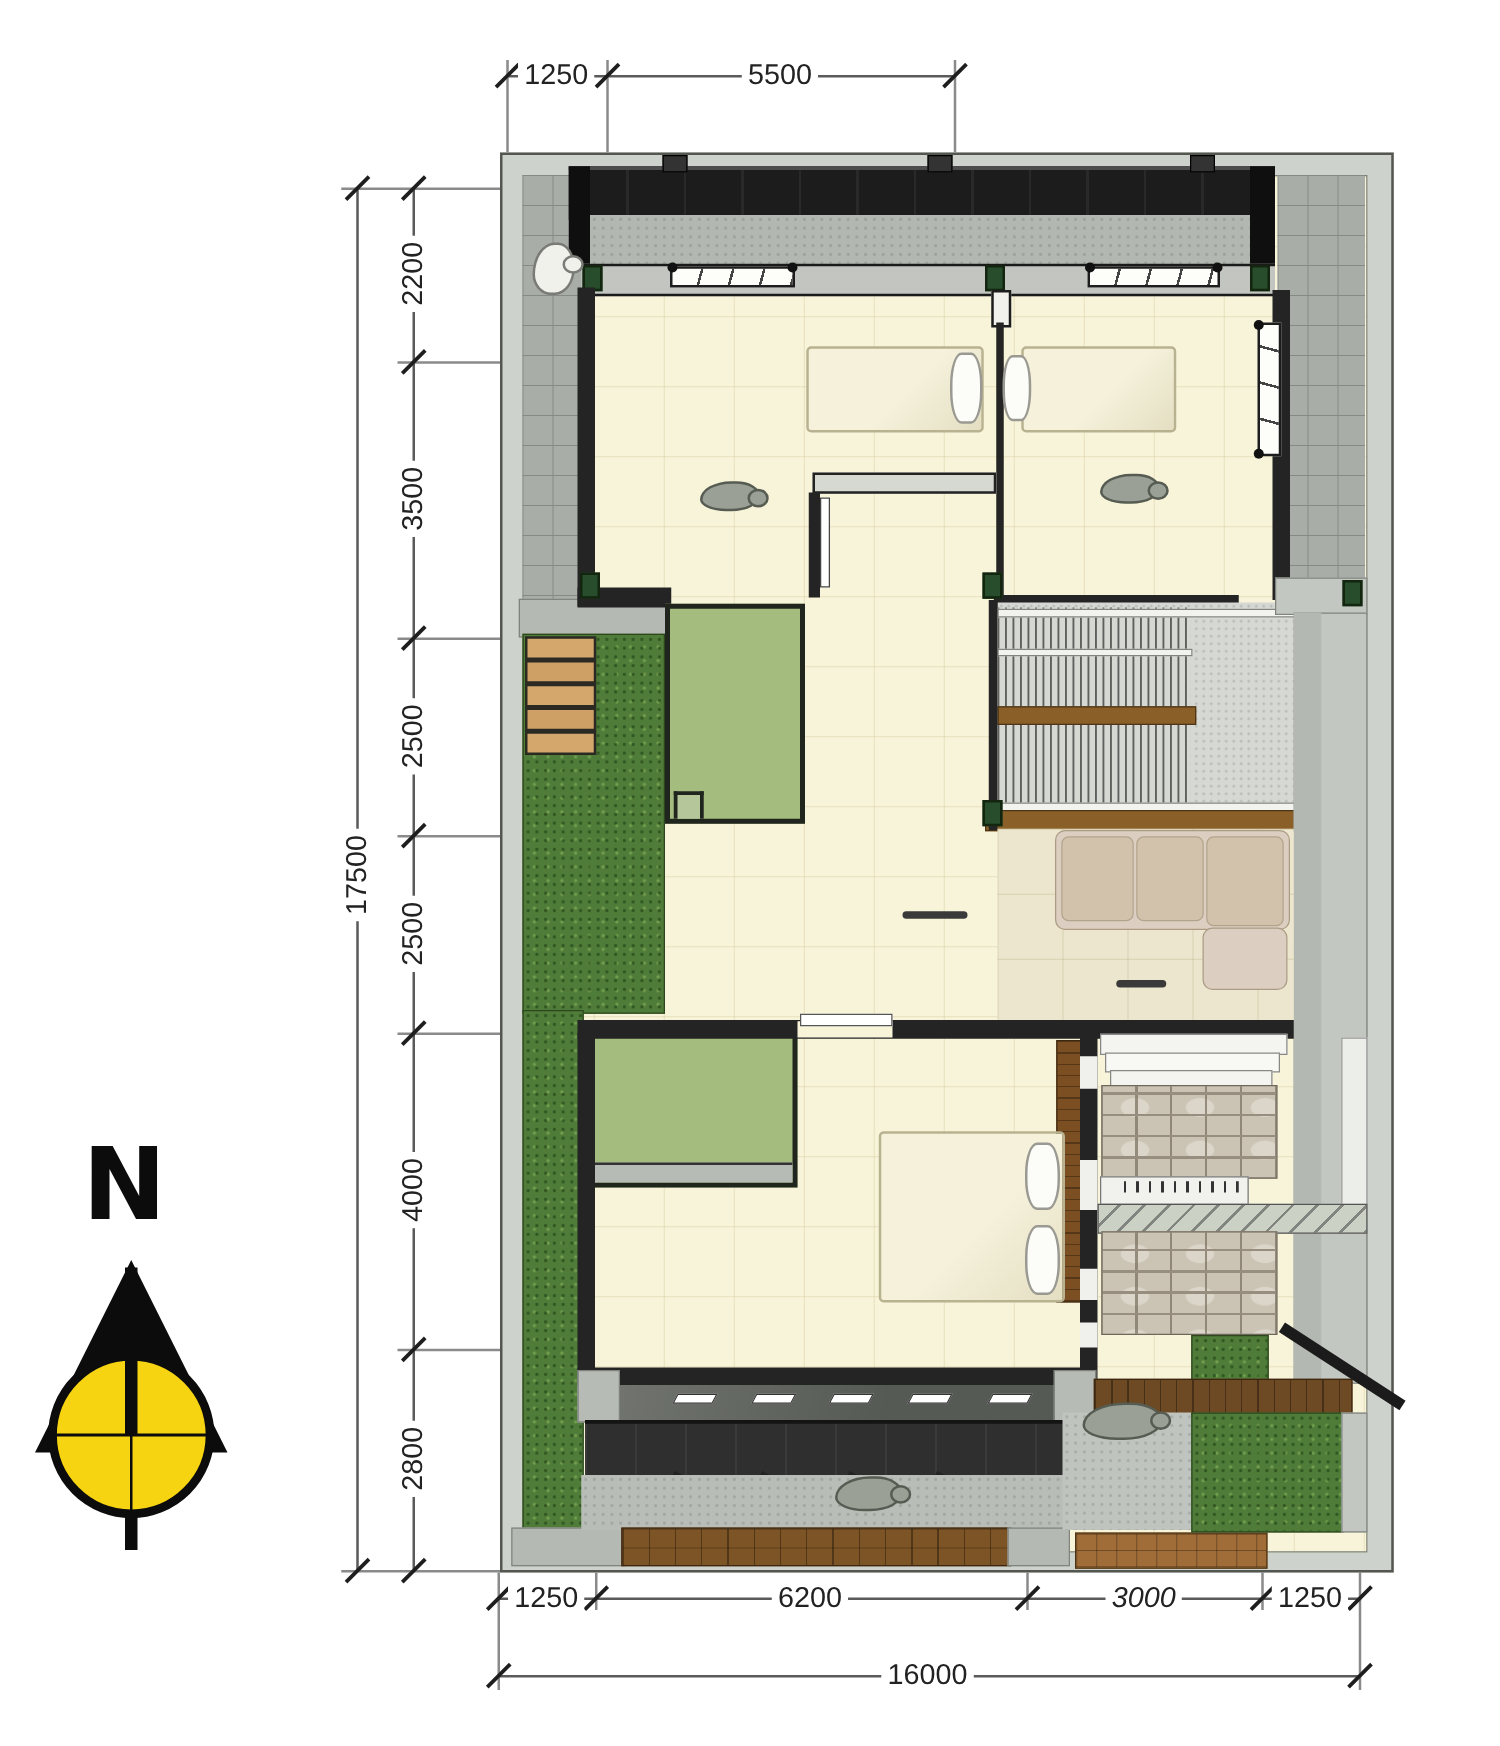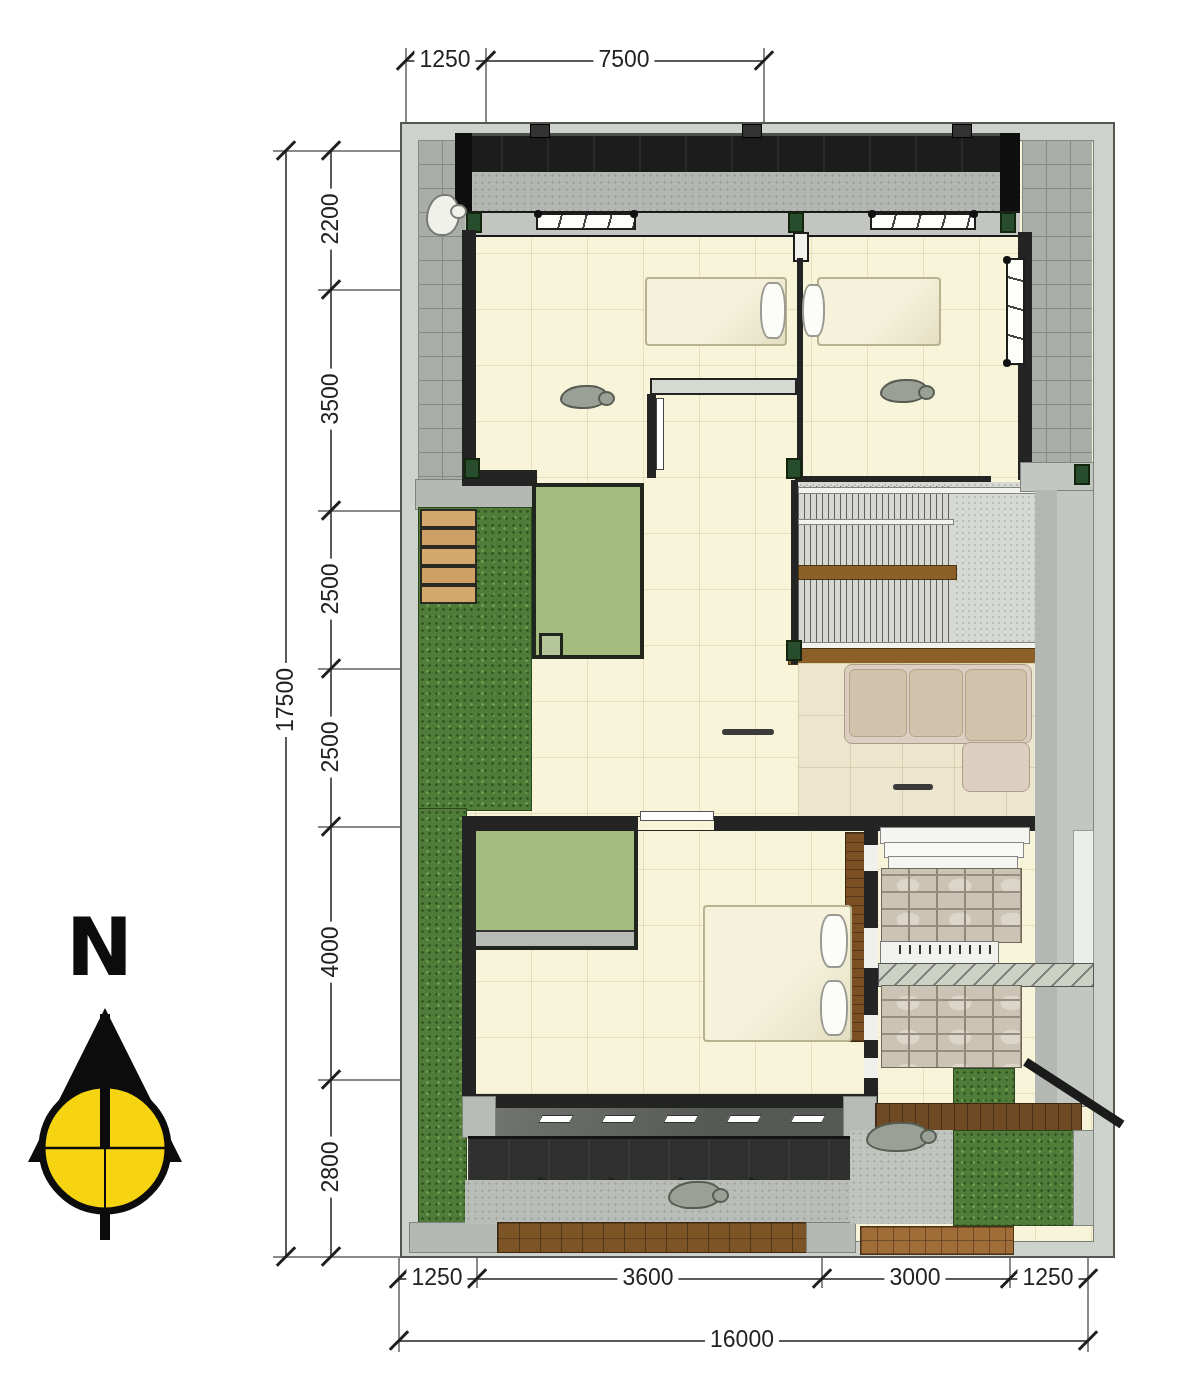--- a/index.html
+++ b/index.html
@@ -246,21 +246,21 @@
   <div class="fig" style="left:668px;top:1181px;width:50px;height:24px;"></div>
 
   <div class="dlh" style="left:405px;top:60px;width:358px;"></div>
   <div class="dlv ext" style="left:405px;top:48px;height:74px;"></div>
   <div class="dlv ext" style="left:485px;top:48px;height:74px;"></div>
   <div class="dlv ext" style="left:763px;top:48px;height:74px;"></div>
   <div class="tick" style="left:393px;top:59px;"></div>
   <div class="tick" style="left:473px;top:59px;"></div>
   <div class="tick" style="left:751px;top:59px;"></div>
   <span class="dlabel" style="left:445px;top:61px;">1250</span>
-  <span class="dlabel" style="left:624px;top:61px;">7500</span>
+  <span class="dlabel" style="left:624px;top:61px;">5500</span>
 
   <div class="dlv" style="left:330px;top:150px;height:1106px;"></div>
   <div class="dlv" style="left:285px;top:150px;height:1106px;"></div>
   <div class="dlh ext" style="left:273px;top:150px;width:127px;"></div>
   <div class="dlh ext" style="left:318px;top:289px;width:82px;"></div>
   <div class="dlh ext" style="left:318px;top:510px;width:82px;"></div>
   <div class="dlh ext" style="left:318px;top:668px;width:82px;"></div>
   <div class="dlh ext" style="left:318px;top:826px;width:82px;"></div>
   <div class="dlh ext" style="left:318px;top:1079px;width:82px;"></div>
   <div class="dlh ext" style="left:273px;top:1256px;width:127px;"></div>
@@ -289,22 +289,22 @@
   <div class="dlv ext" style="left:1009px;top:1258px;height:30px;"></div>
   <div class="dlv ext" style="left:1087px;top:1258px;height:94px;"></div>
   <div class="tick" style="left:386px;top:1277px;"></div>
   <div class="tick" style="left:464px;top:1277px;"></div>
   <div class="tick" style="left:809px;top:1277px;"></div>
   <div class="tick" style="left:997px;top:1277px;"></div>
   <div class="tick" style="left:1075px;top:1277px;"></div>
   <div class="tick" style="left:386px;top:1339px;"></div>
   <div class="tick" style="left:1075px;top:1339px;"></div>
   <span class="dlabel" style="left:437px;top:1279px;">1250</span>
-  <span class="dlabel" style="left:648px;top:1279px;">3600</span>
-  <span class="dlabel" style="left:915px;top:1279px;">3000</span>
+  <span class="dlabel" style="left:648px;top:1279px;">6200</span>
+  <span class="dlabel" style="left:915px;top:1279px;font-style:italic;">3000</span>
   <span class="dlabel" style="left:1048px;top:1279px;">1250</span>
   <span class="dlabel" style="left:742px;top:1341px;">16000</span>
 
   <div id="compass-n">N</div>
   <svg width="170" height="250" style="position:absolute;left:20px;top:1000px;" viewBox="0 0 170 250">
     <polygon points="85,8 8,162 162,162" fill="#0c0c0c"></polygon>
     <circle cx="85" cy="148" r="63" fill="#f6d411" stroke="#0c0c0c" stroke-width="7"></circle>
     <rect x="80" y="14" width="10" height="134" fill="#0c0c0c"></rect>
     <line x1="22" y1="148" x2="148" y2="148" stroke="#0c0c0c" stroke-width="2.5"></line>
     <line x1="85" y1="148" x2="85" y2="211" stroke="#0c0c0c" stroke-width="2"></line>

